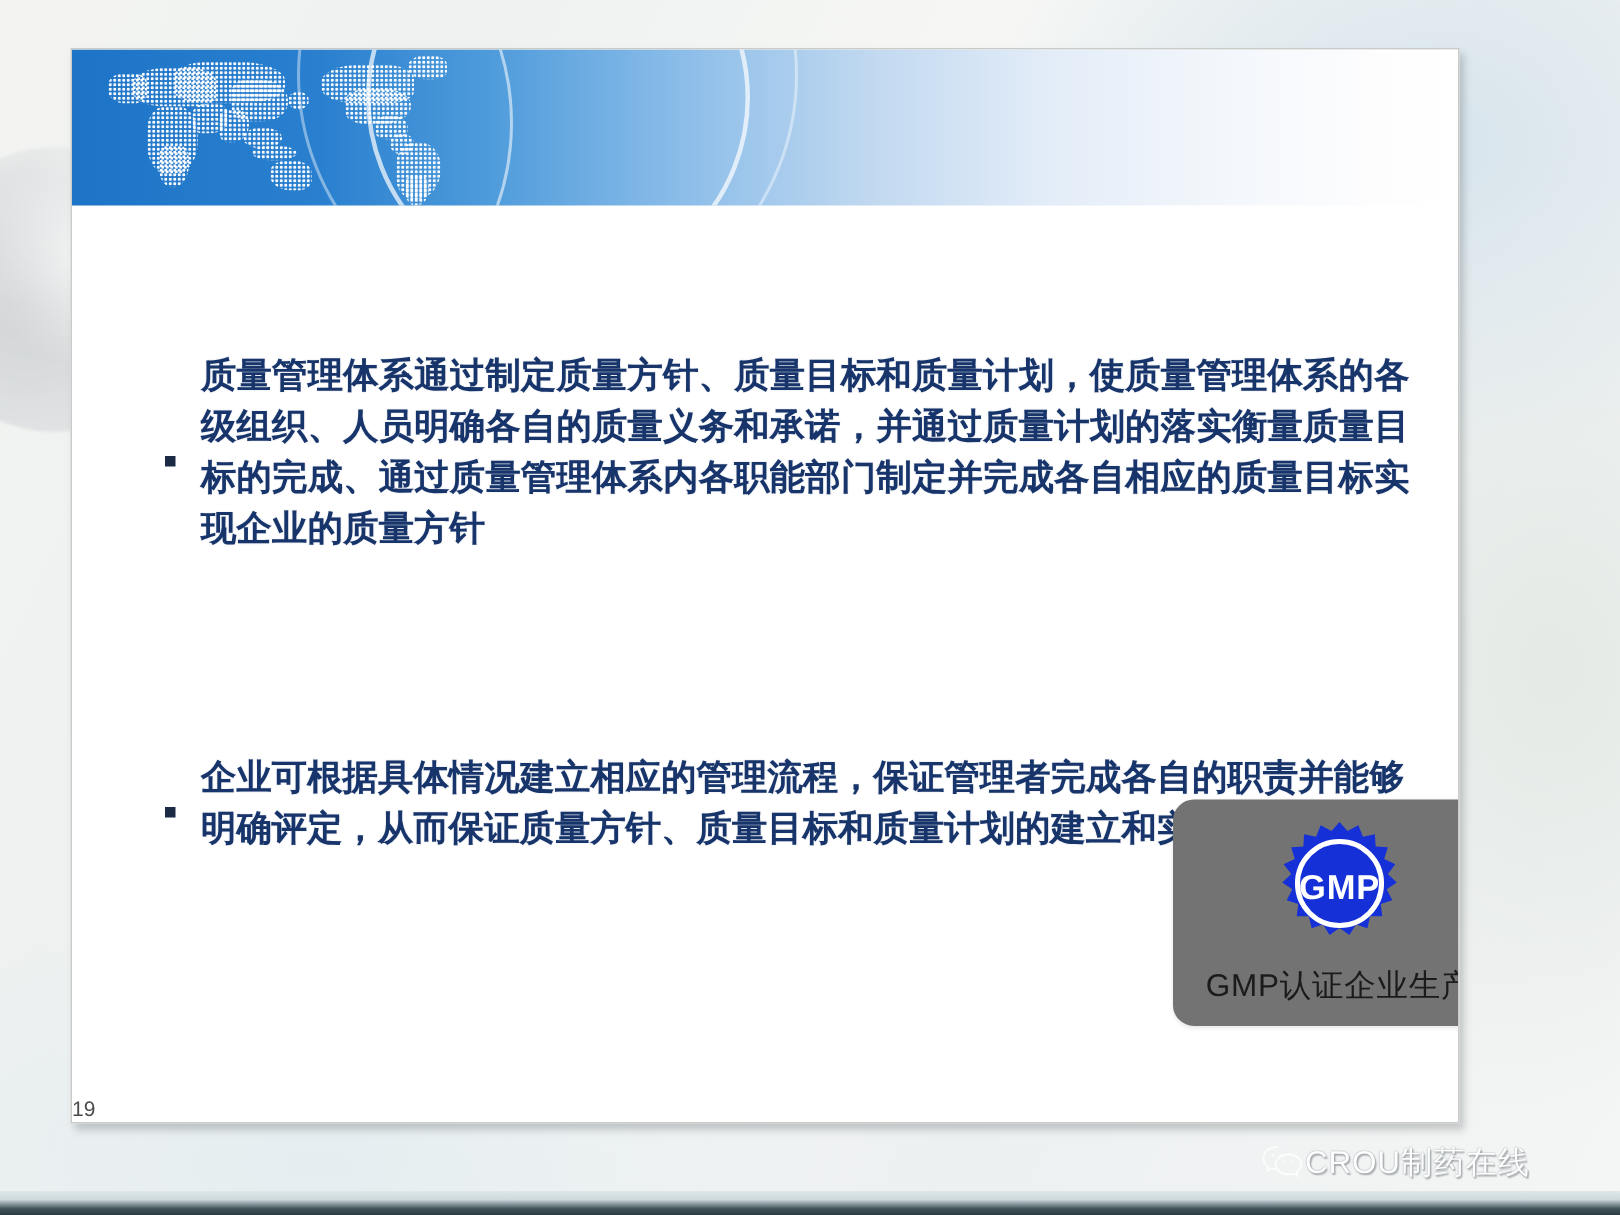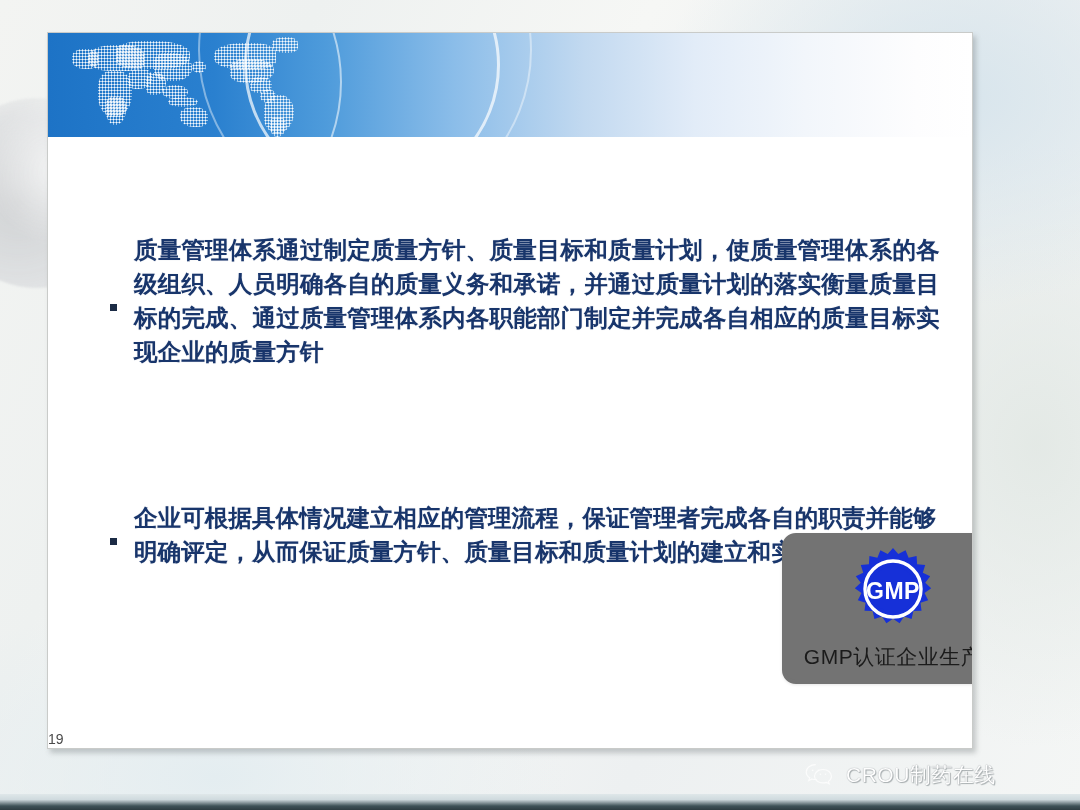--- a/index.html
+++ b/index.html
@@ -202,25 +202,25 @@
     text-align: center;
     font-size: 21px;
     color: #1b1b1b;
     letter-spacing: 0.5px;
     white-space: nowrap;
   }
 
   
   #watermark {
     position: absolute;
-    left: 804px;
+    left: 840px;
     top: 761px;
     display: flex;
     align-items: center;
-    gap: 12px;
+    gap: 0;
     color: #ffffff;
     font-size: 21px;
     letter-spacing: 0.5px;
     text-shadow:
       0 0 1px rgba(110,118,122,0.85),
       1px 1px 1px rgba(110,118,122,0.55);
     opacity: 0.96;
     white-space: nowrap;
   }
   #watermark .wechat-icon {

